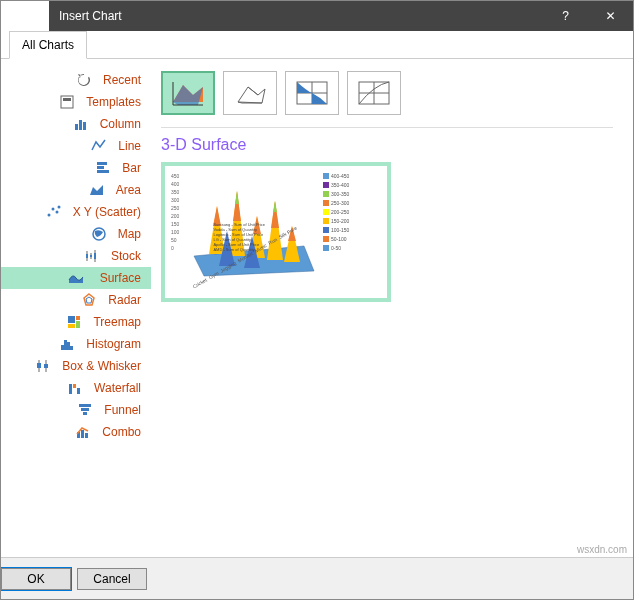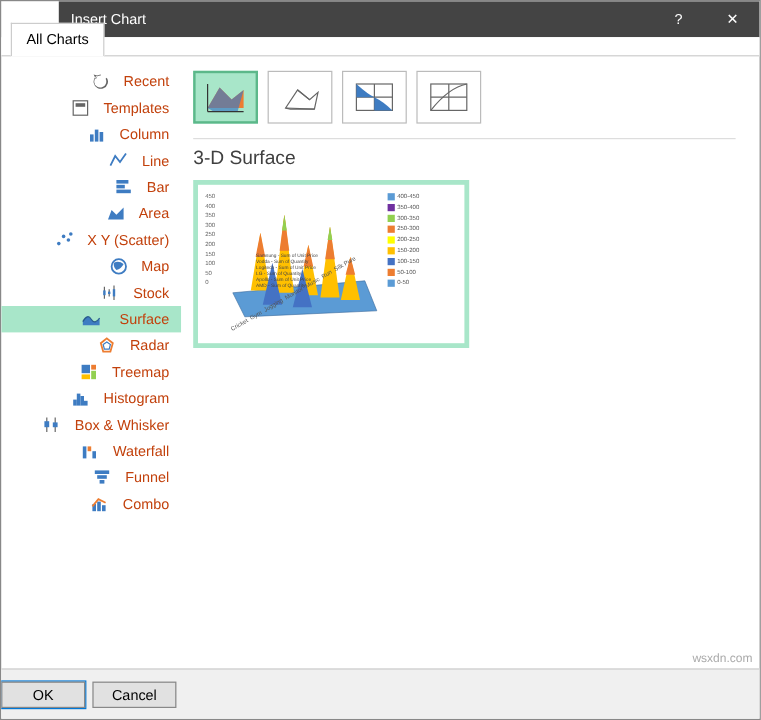--- a/index.html
+++ b/index.html
@@ -2,36 +2,36 @@
 <html><head>
 <meta charset="utf-8">
 <style>
 * { box-sizing: border-box; margin: 0; padding: 0; font-family: "Segoe UI", Arial, sans-serif; }
 body { background: #fff; width: 634px; height: 600px; overflow: hidden; position: relative; border: 1px solid #888; }
 
 .titlebar { height: 30px; background: #444; color: #fff; display: flex; align-items: center; padding-left: 10px; font-size: 12px; margin-left: 48px; }
 .titlebar .spacer { flex: 1; }
 .titlebar .btn { width: 45px; height: 30px; display: flex; align-items: center; justify-content: center; cursor: pointer; font-size: 12px; }
 
-.tabs { height: 16px; border-bottom: 1px solid #ccc; display: flex; align-items: flex-end; padding-left: 8px; background: #fff; }
+.tabs { height: 28px; border-bottom: 1px solid #ccc; display: flex; align-items: flex-end; padding-left: 8px; background: #fff; }
 .tab { padding: 6px 12px; font-size: 12px; border: 1px solid #ccc; border-bottom: 1px solid #fff; background: #fff; position: relative; top: 1px; cursor: pointer; }
 
 .content { display: flex; height: calc(600px - 30px - 28px - 42px); }
 
 .sidebar { width: 150px; padding: 10px 0; overflow: hidden; }
 .sidebar-item { display: flex; align-items: center; height: 22px; padding: 0 10px 0 20px; font-size: 12px; color: #c2410c; cursor: pointer; gap: 10px; justify-content: flex-end; }
 .sidebar-item.selected { background: #a8e6c9; gap: 15px; }
 .sidebar-icon { width: 18px; height: 18px; display: flex; align-items: center; justify-content: center; flex-shrink: 0; }
 
 .main { flex: 1; padding: 12px 20px 12px 10px; }
 .subtype-row { display: flex; gap: 8px; margin-bottom: 12px; }
 .subtype { width: 54px; height: 44px; border: 1px solid #bbb; display: flex; align-items: center; justify-content: center; cursor: pointer; background: #fff; }
 .subtype.selected { background: #a8e6c9; border: 2px solid #5cb88a; }
 .divider { border: none; border-top: 1px solid #ddd; margin-bottom: 8px; }
-.preview-title { font-size: 16px; color: #404040; margin-bottom: 8px; font-weight: 400; }
+.preview-title { font-size: 16px; color: #8b5cf6; margin-bottom: 8px; font-weight: 400; }
 .preview-box { width: 230px; height: 140px; border: 4px solid #a8e6c9; background: #fff; position: relative; padding: 6px; display: flex; }
 
 .chart-area { flex: 1; position: relative; }
 .yaxis { position: absolute; left: 0; top: 0; font-size: 5px; color: #666; line-height: 8px; }
 .surface-svg { position: absolute; left: 18px; top: 4px; }
 .xlabels { position: absolute; left: 22px; bottom: 2px; font-size: 5px; color: #555; transform: rotate(-30deg); transform-origin: left; white-space: nowrap; }
 .legend { width: 58px; font-size: 5px; line-height: 8px; color: #555; }
 .legend-item { display: flex; align-items: center; gap: 2px; margin-bottom: 1px; }
 .legend-swatch { width: 6px; height: 6px; }
 .series-labels { position: absolute; right: 58px; top: 50px; font-size: 4px; line-height: 5px; color: #444; text-align: left; }

